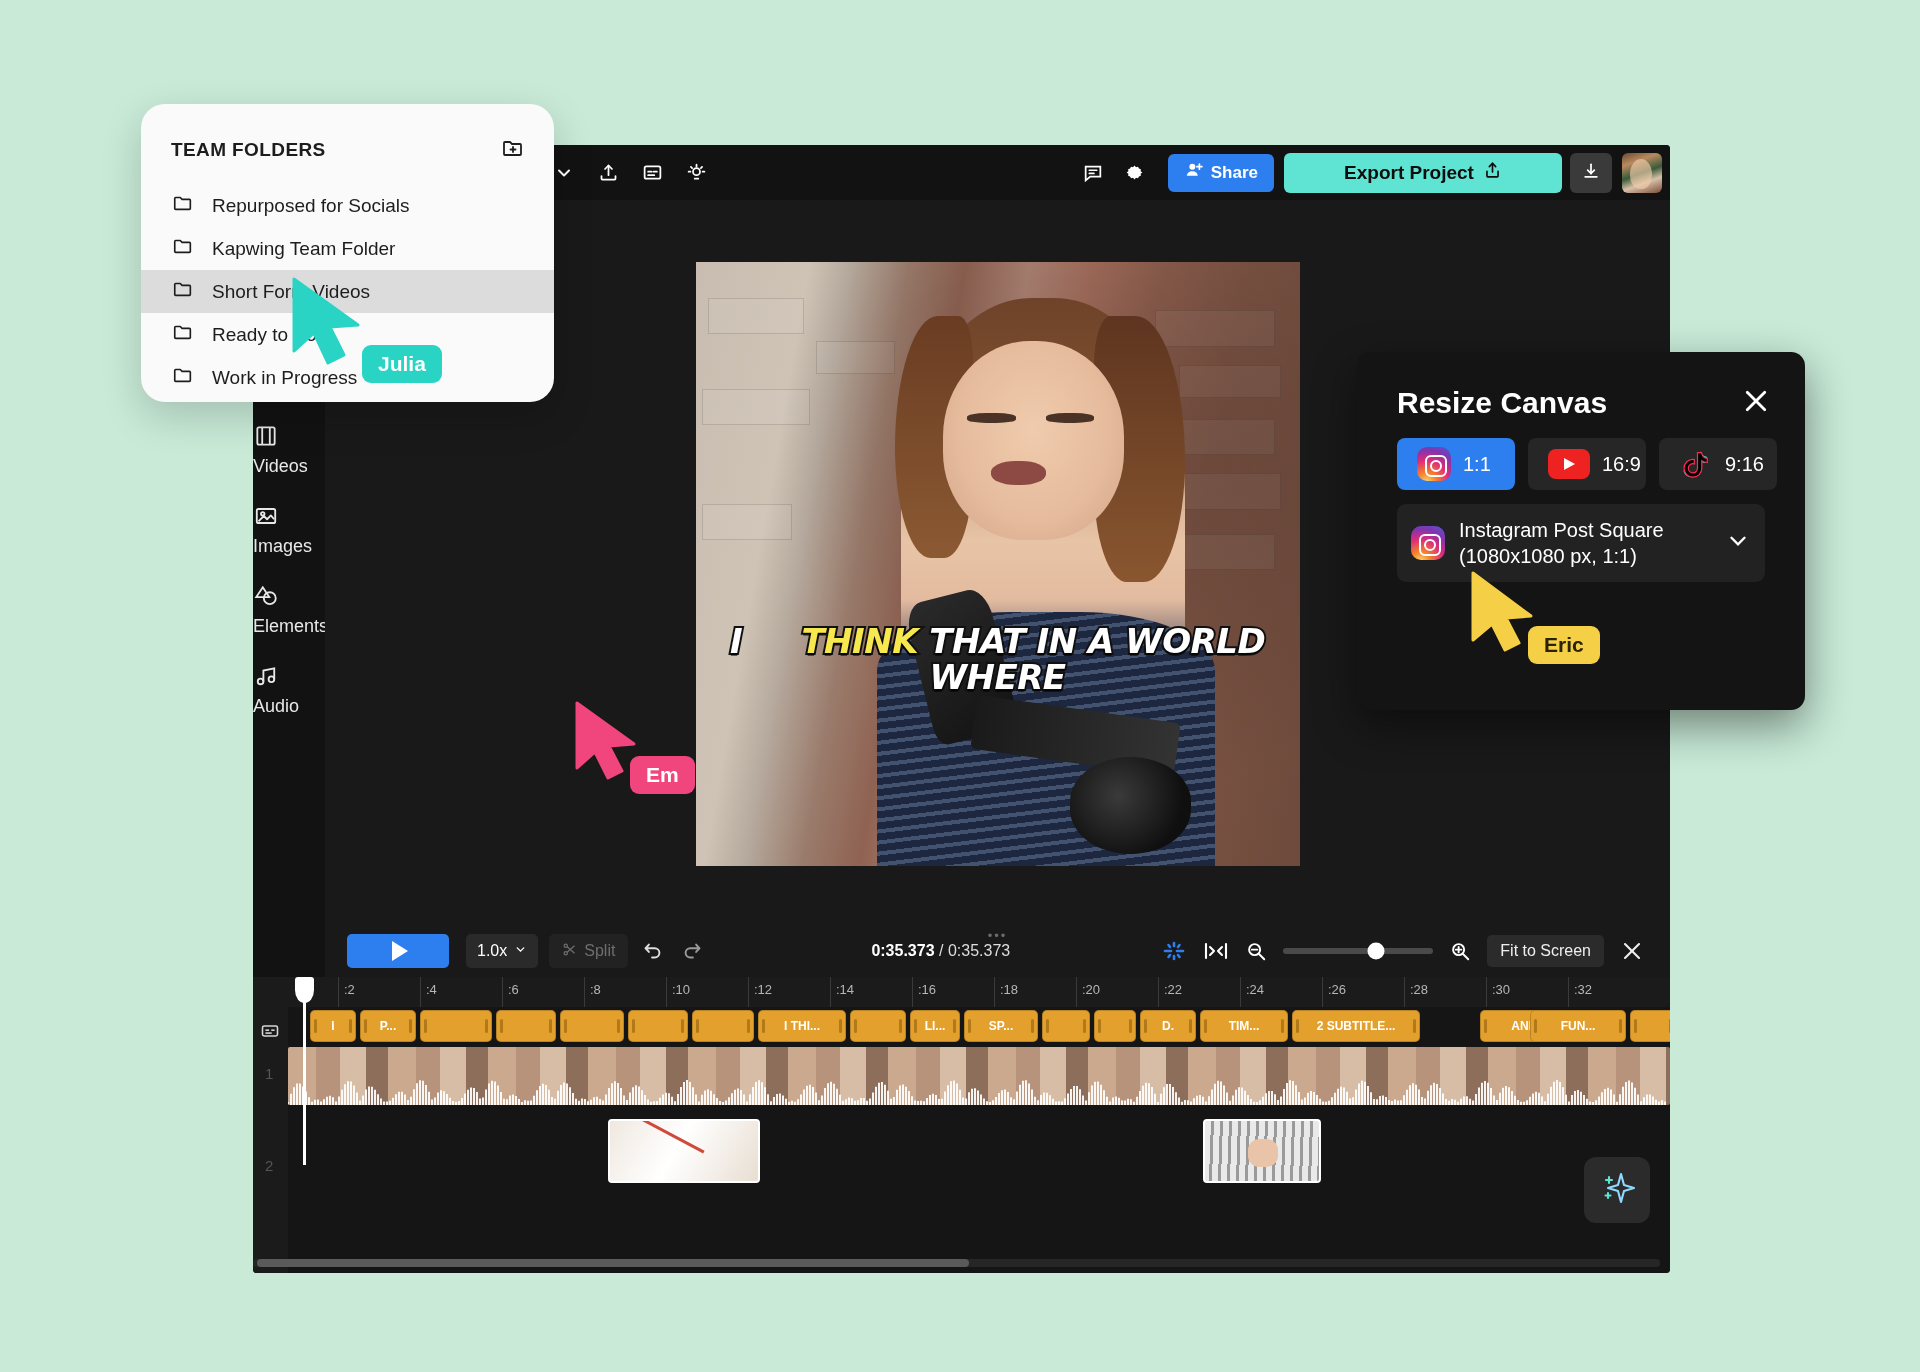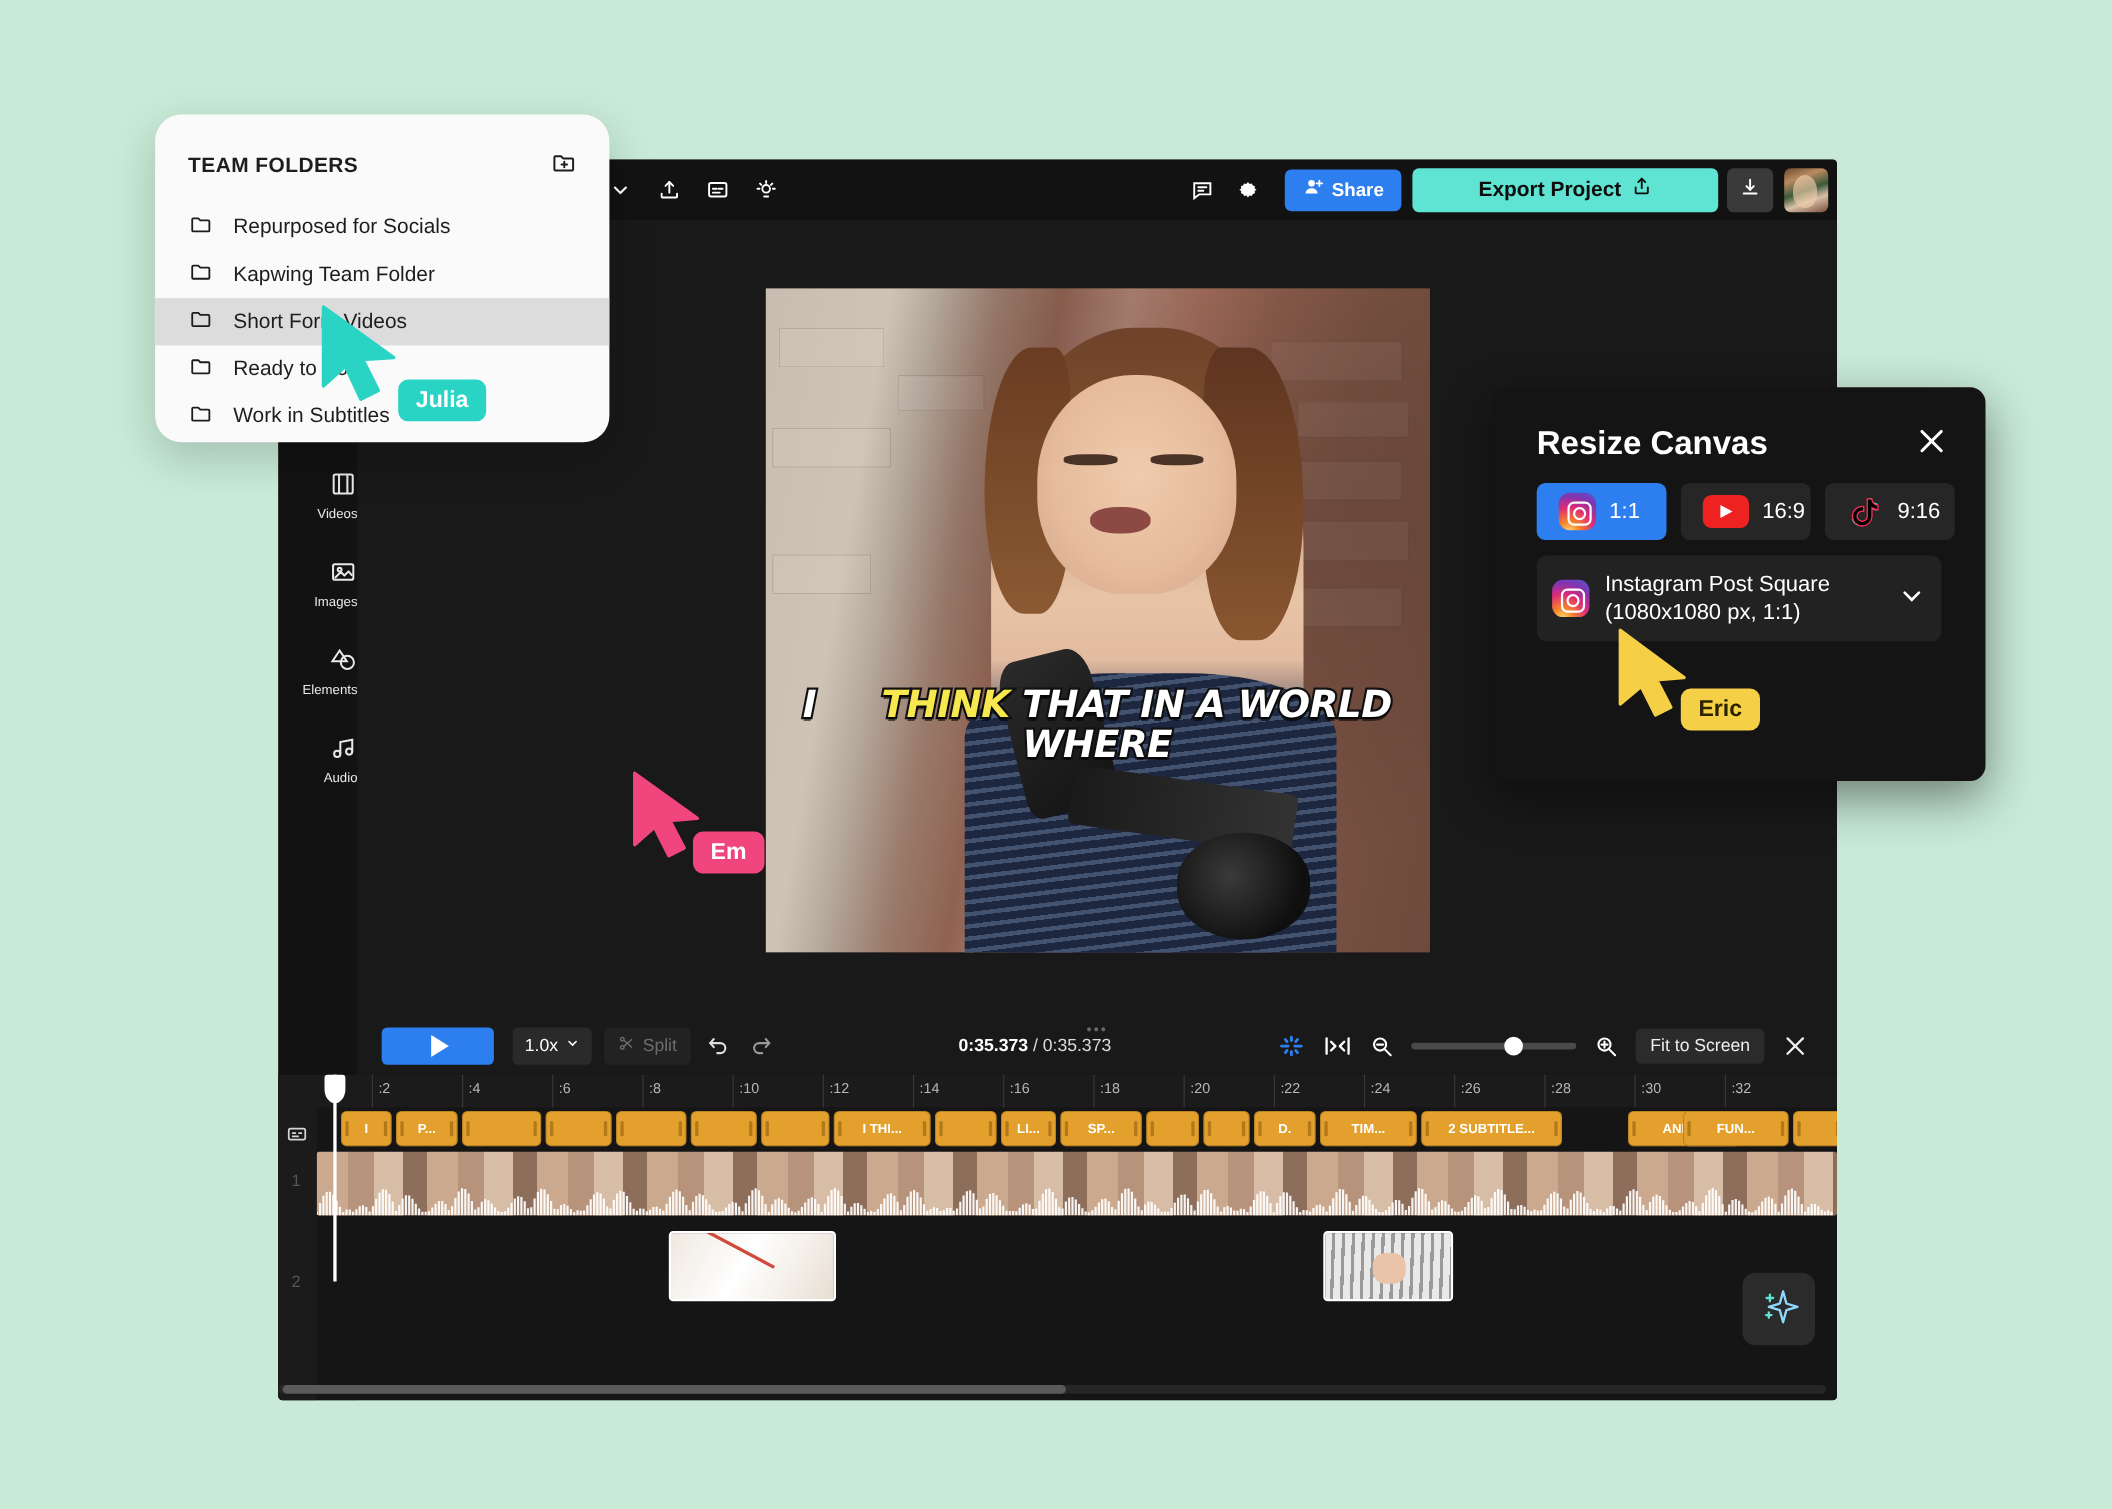--- a/index.html
+++ b/index.html
@@ -53,22 +53,22 @@
   }
   .avatar:after{content:"";position:absolute;left:8px;top:6px;width:22px;height:30px;border-radius:50% 50% 45% 45%;background:rgba(240,205,170,.65);}
 
   
   .rail {
     position: absolute; left: 0; top: 55px; width: 72px; bottom: 0;
     background: #121212; padding-top: 4px;
   }
   .rail-item {
     width: 72px; height: 80px; display: flex; flex-direction: column;
-    align-items: flex-end; justify-content: center; gap: 7px;
-    color: #e8e8e8; font-size: 12px; cursor: pointer;
+    align-items: flex-start; justify-content: center; gap: 7px;
+    color: #e8e8e8; font-size: 18px; cursor: pointer;
   }
   .rail-item svg { display: block; }
 
   
   .stage {
     position: absolute; left: 72px; top: 55px; right: 0; height: 725px;
     background: #191919;
   }
   .video-frame {
     position: absolute; left: 50%; top: 62px; transform: translateX(-50%);
@@ -702,21 +702,21 @@
       <div class="folder-item">
         <span><svg width="24" height="22" viewBox="0 0 24 24" fill="none" stroke="#1d1d1d" stroke-width="1.8" stroke-linejoin="round">
               <path d="M3 7a1 1 0 0 1 1-1h5l2 2h8a1 1 0 0 1 1 1v9a1 1 0 0 1-1 1H4a1 1 0 0 1-1-1z"></path>
             </svg></span>
         <span>Ready to Post</span>
       </div>
       <div class="folder-item">
         <span><svg width="24" height="22" viewBox="0 0 24 24" fill="none" stroke="#1d1d1d" stroke-width="1.8" stroke-linejoin="round">
               <path d="M3 7a1 1 0 0 1 1-1h5l2 2h8a1 1 0 0 1 1 1v9a1 1 0 0 1-1 1H4a1 1 0 0 1-1-1z"></path>
             </svg></span>
-        <span>Work in Subtitles</span>
+        <span>Work in Progress</span>
       </div>
     </div>
   </div>
 
   <div class="resize-panel">
     <div class="rp-head">
       <div class="rp-title">Resize Canvas</div>
       <div class="rp-close">
         <svg width="30" height="30" viewBox="0 0 24 24" fill="none" stroke="#fff" stroke-width="2.2" stroke-linecap="round">
             <line x1="5" y1="5" x2="19" y2="19"></line>

